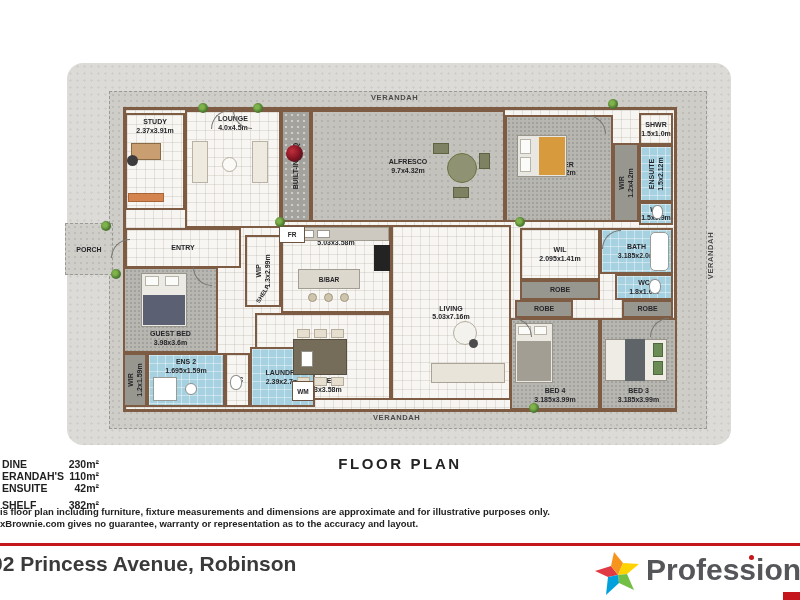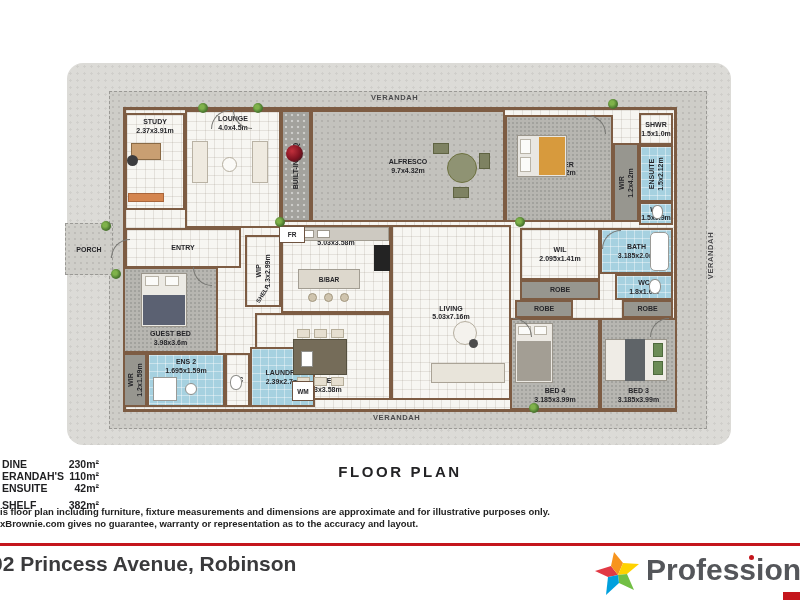--- a/index.html
+++ b/index.html
@@ -43,21 +43,21 @@
         border-top-left-radius:100%;}
 
   .f{position:absolute;box-sizing:border-box;}
   .circle{border-radius:50%;}
   .minibox{position:absolute;box-sizing:border-box;background:#fff;border:1.6px solid #6e5340;
            display:flex;align-items:center;justify-content:center;font:700 6.5px "Liberation Sans",sans-serif;color:#26262a;}
   .shelf-lab{position:absolute;font:700 6px "Liberation Sans",sans-serif;color:#26262a;transform:rotate(-58deg);}
 
   
   .floor-title{position:absolute;left:0;right:0;top:455px;text-align:center;
-               font:700 15px "Liberation Sans",sans-serif;letter-spacing:2.6px;color:#232325;margin-top:8px;}
+               font:700 15px "Liberation Sans",sans-serif;letter-spacing:2.6px;color:#232325;}
   .areas{position:absolute;left:2px;top:458px;width:97px;font:700 10.5px/12px "Liberation Sans",sans-serif;color:#1f1f21;}
   .arow{display:flex;} .arow .al{white-space:nowrap;} .arow .av{margin-left:auto;}
   .arow.total{margin-top:5px;}
   .disclaimer{position:absolute;left:0;top:506px;width:640px;
               font:700 9.5px/11.5px "Liberation Sans",sans-serif;color:#222;}
   .redline{position:absolute;left:0;top:543px;width:800px;height:3px;}
   .address{position:absolute;left:-9px;top:552px;font:700 21px "Liberation Sans",sans-serif;color:#3a3a3c;white-space:nowrap;}
   .logo{position:absolute;left:592px;top:549px;width:260px;height:48px;}
   .logo-text{position:absolute;left:54px;top:4px;font:700 30px "Liberation Sans",sans-serif;color:#54565a;white-space:nowrap;}
   .idot{position:absolute;left:157px;top:6px;width:5px;height:5px;border-radius:50%;}

